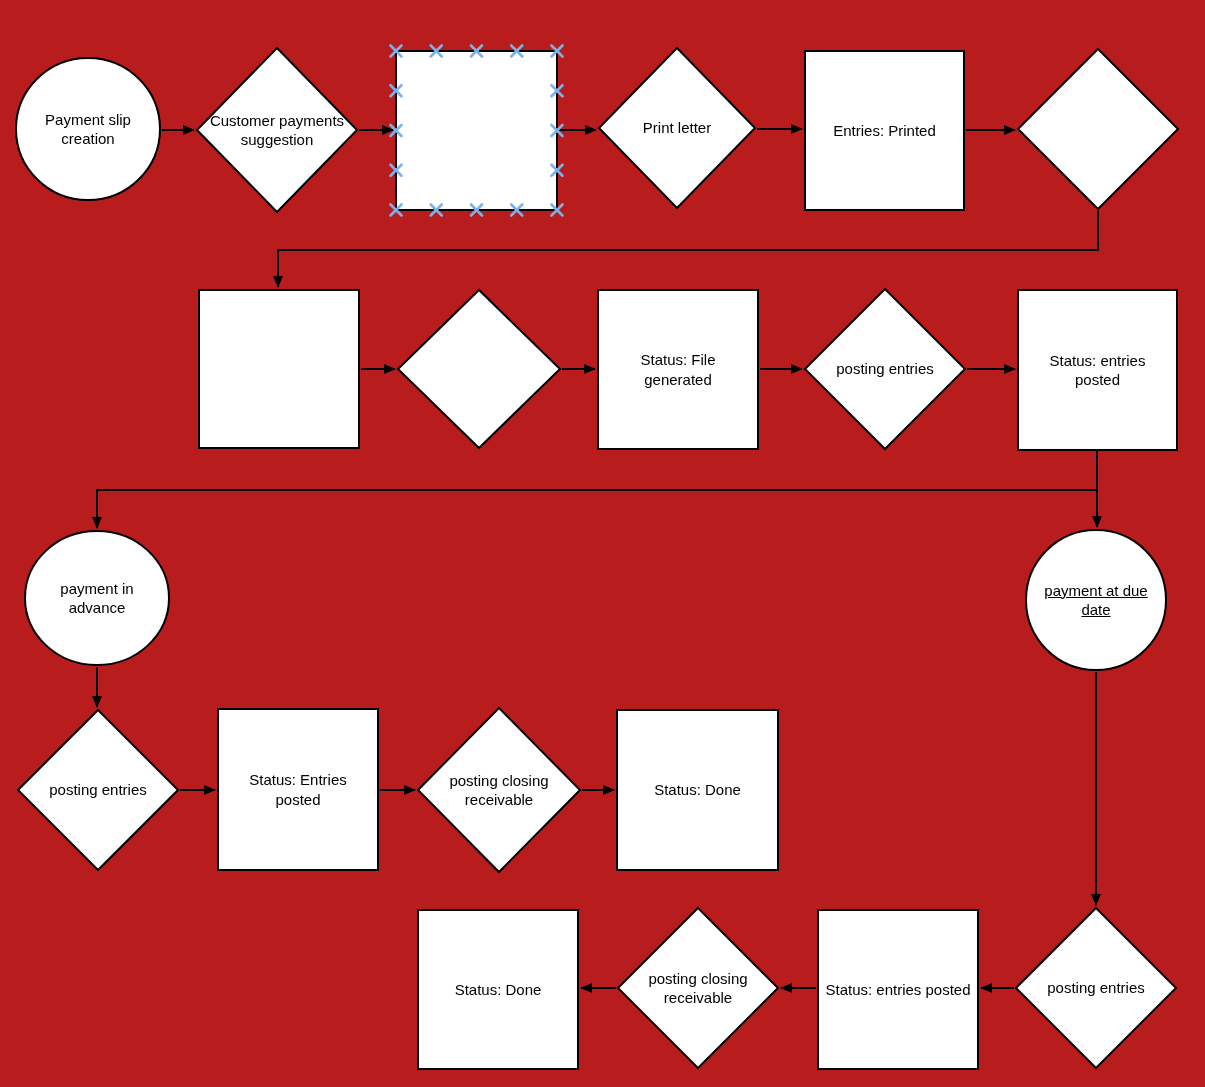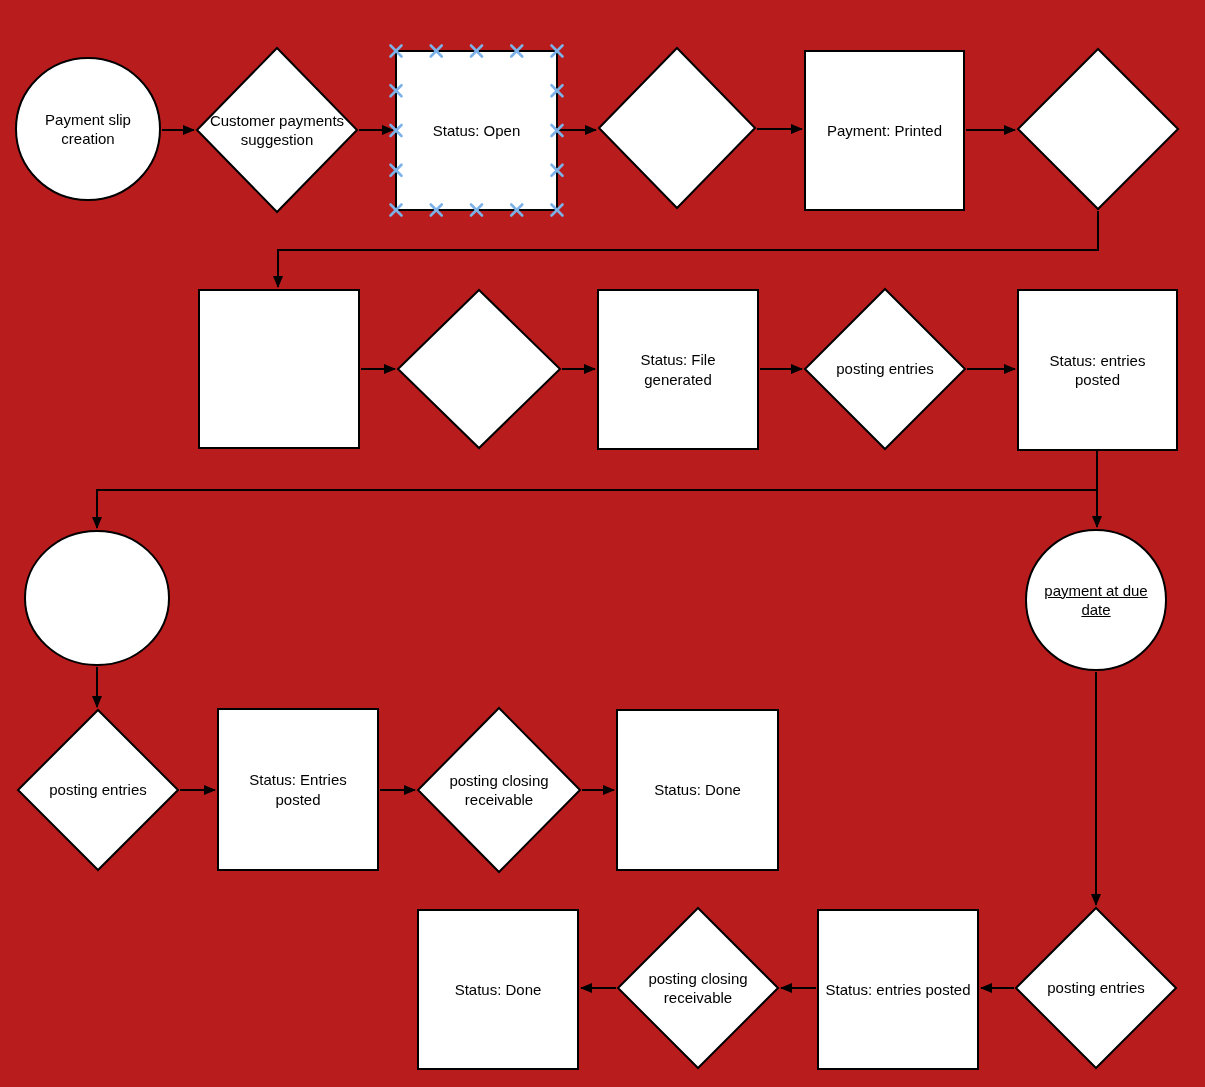--- a/index.html
+++ b/index.html
@@ -108,27 +108,29 @@
       <rect x="617" y="710" width="161" height="160" fill="#ffffff" stroke="#000000" stroke-width="2"></rect>
       <polygon points="1096,908 1176,988 1096,1068 1016,988" fill="#ffffff" stroke="#000000" stroke-width="2"></polygon>
       <rect x="818" y="910" width="160" height="159" fill="#ffffff" stroke="#000000" stroke-width="2"></rect>
       <polygon points="698,908 778,988 698,1068 618,988" fill="#ffffff" stroke="#000000" stroke-width="2"></polygon>
       <rect x="418" y="910" width="160" height="159" fill="#ffffff" stroke="#000000" stroke-width="2"></rect>
     </svg>
     <div class="node-label" style="left: 12px; top: 58px; width: 152px; height: 142px;">Payment slip
 creation</div>
     <div class="node-label" style="left: 193px; top: 48px; width: 168px; height: 164px;">Customer payments
 suggestion</div>
-    <div class="node-label" style="left: 392px; top: 51px; width: 169px; height: 159px;">Status: Open</div>
-    <div class="node-label" style="left: 801px; top: 51px; width: 167px; height: 159px;">Payment: Printed</div>
+    <div class="node-label" style="left: 595px; top: 48px; width: 164px; height: 160px;">Print letter</div>
+    <div class="node-label" style="left: 801px; top: 51px; width: 167px; height: 159px;">Entries: Printed</div>
     <div class="node-label" style="left: 594px; top: 290px; width: 168px; height: 159px; text-align: center;">Status: File
 generated</div>
     <div class="node-label" style="left: 801px; top: 289px; width: 168px; height: 160px;">posting entries</div>
     <div class="node-label" style="left: 1014px; top: 290px; width: 167px; height: 160px;">Status: entries
 posted</div>
+    <div class="node-label" style="left: 21px; top: 531px; width: 152px; height: 134px;">payment in
+advance</div>
     <div class="node-label" style="left: 1022px; top: 530px; width: 148px; height: 140px; text-decoration: underline;">payment at due
 date</div>
     <div class="node-label" style="left: 14px; top: 710px; width: 168px; height: 160px;">posting entries</div>
     <div class="node-label" style="left: 214px; top: 709px; width: 168px; height: 161px;">Status: Entries
 posted</div>
     <div class="node-label" style="left: 414px; top: 708px; width: 170px; height: 164px;">posting closing
 receivable</div>
     <div class="node-label" style="left: 613px; top: 710px; width: 169px; height: 160px;">Status: Done</div>
     <div class="node-label" style="left: 1012px; top: 908px; width: 168px; height: 160px;">posting entries</div>
     <div class="node-label" style="left: 814px; top: 910px; width: 168px; height: 159px;">Status: entries posted</div>

